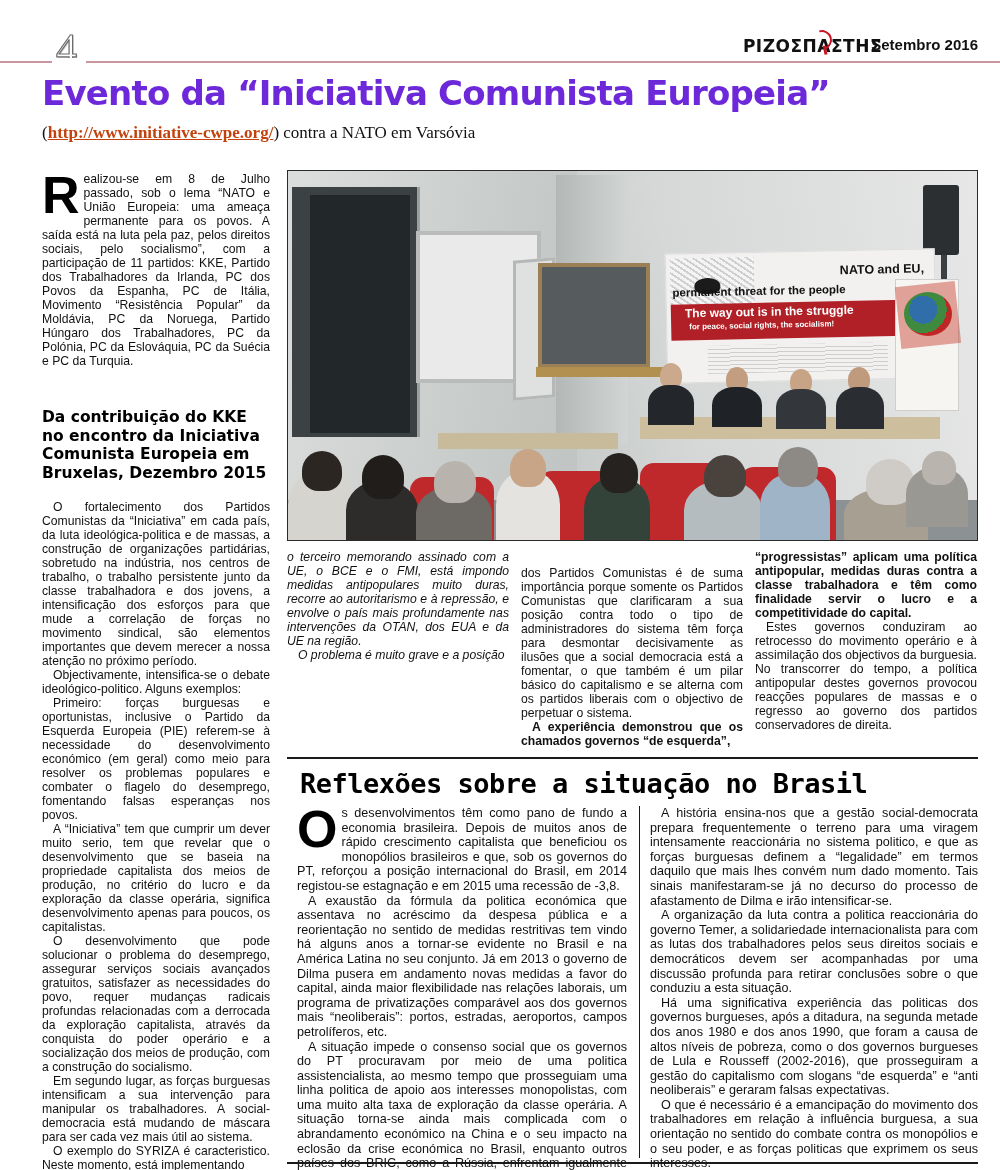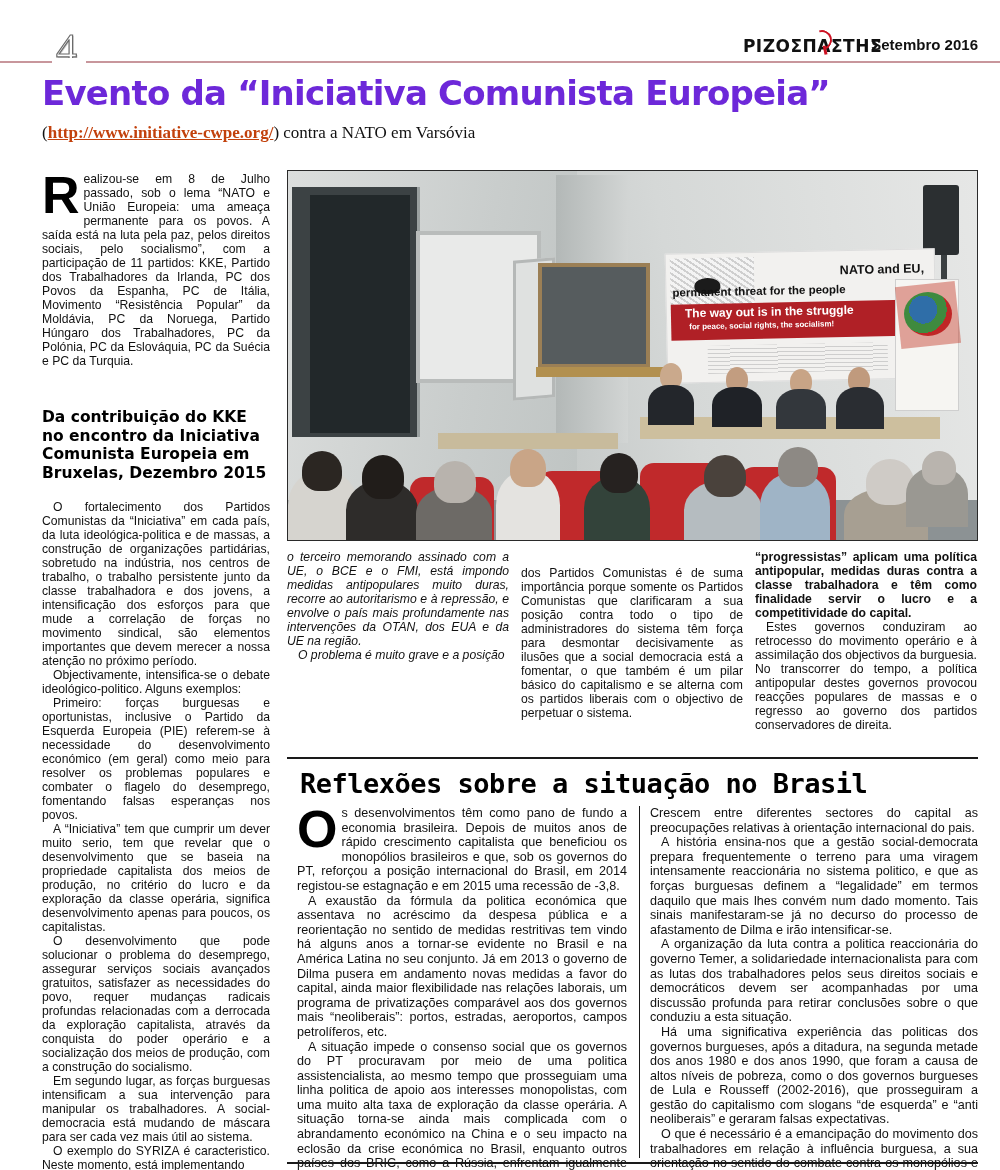--- a/index.html
+++ b/index.html
@@ -325,39 +325,39 @@
   <p>O exemplo do SYRIZA é caracteristico. Neste momento, está implementando</p>
 </div>
 
 <div class="col" style="left:287px; top:550px; width:222px;font-style:italic;">
   <p class="noind">o terceiro memorando assinado com a UE, o BCE e o FMI, está impondo medidas antipopulares muito duras, recorre ao autoritarismo e à repressão, e envolve o país mais profundamente nas intervenções da OTAN, dos EUA e da UE na região.</p>
   <p>O problema é muito grave e a posição</p>
 </div>
 
 <div class="col" style="left:521px; top:550px; width:222px;margin-top:16px;">
   <p class="noind">dos Partidos Comunistas é de suma importância porque somente os Partidos Comunistas que clarificaram a sua posição contra todo o tipo de administradores do sistema têm força para desmontar decisivamente as ilusões que a social democracia está a fomentar, o que também é um pilar básico do capitalismo e se alterna com os partidos liberais com o objectivo de perpetuar o sistema.</p>
+  <p class="b">A experiência demonstrou que os chamados governos “de esquerda”,</p>
 </div>
 
 <div class="col" style="left:755px; top:550px; width:222px;">
   <p class="b noind">“progressistas” aplicam uma política antipopular, medidas duras contra a classe trabalhadora e têm como finalidade servir o lucro e a competitividade do capital.</p>
   <p>Estes governos conduziram ao retrocesso do movimento operário e à assimilação dos objectivos da burguesia. No transcorrer do tempo, a política antipopular destes governos provocou reacções populares de massas e o regresso ao governo dos partidos conservadores de direita.</p>
 </div>
 
 <div class="brazil-rule-top"></div>
 <div class="brazil-head">Reflexões sobre a situação no Brasil</div>
 <div class="brazil-divider"></div>
 
 <div class="col" style="left:297px; top:806px; width:330px; font-size:12.6px; line-height:14.6px;">
   <p class="noind"><span class="dcap">O</span><span>s desenvolvimentos têm como pano de fundo a economia brasileira. Depois de muitos anos de rápido crescimento capitalista que beneficiou os monopólios brasileiros e que, sob os governos do PT, reforçou a posição internacional do Brasil, em 2014 registou-se estagnação e em 2015 uma recessão de -3,8.</span></p>
   <p>A exaustão da fórmula da politica económica que assentava no acréscimo da despesa pública e a reorientação no sentido de medidas restritivas tem vindo há alguns anos a tornar-se evidente no Brasil e na América Latina no seu conjunto. Já em 2013 o governo de Dilma pusera em andamento novas medidas a favor do capital, ainda maior flexibilidade nas relações laborais, um programa de privatizações comparável aos dos governos mais “neoliberais”: portos, estradas, aeroportos, campos petrolíferos, etc.</p>
   <p>A situação impede o consenso social que os governos do PT procuravam por meio de uma politica assistencialista, ao mesmo tempo que prosseguiam uma linha politica de apoio aos interesses monopolistas, com uma muito alta taxa de exploração da classe operária. A situação torna-se ainda mais complicada com o abrandamento económico na China e o seu impacto na eclosão da crise económica no Brasil, enquanto outros países dos BRIC, como a Rússia, enfrentam igualmente dificuldades e as contradições inter-imperialistas entre os EUA, os países da UE, Rússia e China se vêm agudizando na América Latina.</p>
 </div>
 
 <div class="col" style="left:650px; top:806px; width:328px; font-size:12.6px; line-height:14.6px;">
-  <p class="noind">Crescem entre diferentes sectores do capital as preocupações relativas à orientação internacional do pais.</p>
   <p>A história ensina-nos que a gestão social-democrata prepara frequentemente o terreno para uma viragem intensamente reaccionária no sistema politico, e que as forças burguesas definem a “legalidade” em termos daquilo que mais lhes convém num dado momento. Tais sinais manifestaram-se já no decurso do processo de afastamento de Dilma e irão intensificar-se.</p>
   <p>A organização da luta contra a politica reaccionária do governo Temer, a solidariedade internacionalista para com as lutas dos trabalhadores pelos seus direitos sociais e democráticos devem ser acompanhadas por uma discussão profunda para retirar conclusões sobre o que conduziu a esta situação.</p>
   <p>Há uma significativa experiência das politicas dos governos burgueses, após a ditadura, na segunda metade dos anos 1980 e dos anos 1990, que foram a causa de altos níveis de pobreza, como o dos governos burgueses de Lula e Rousseff (2002-2016), que prosseguiram a gestão do capitalismo com slogans “de esquerda” e “anti neoliberais” e geraram falsas expectativas.</p>
   <p>O que é necessário é a emancipação do movimento dos trabalhadores em relação à influência burguesa, a sua orientação no sentido do combate contra os monopólios e o seu poder, e as forças politicas que exprimem os seus interesses.</p>
 
 </div>
 
 <div class="brazil-rule-bottom"></div>
 
 </body></html>

